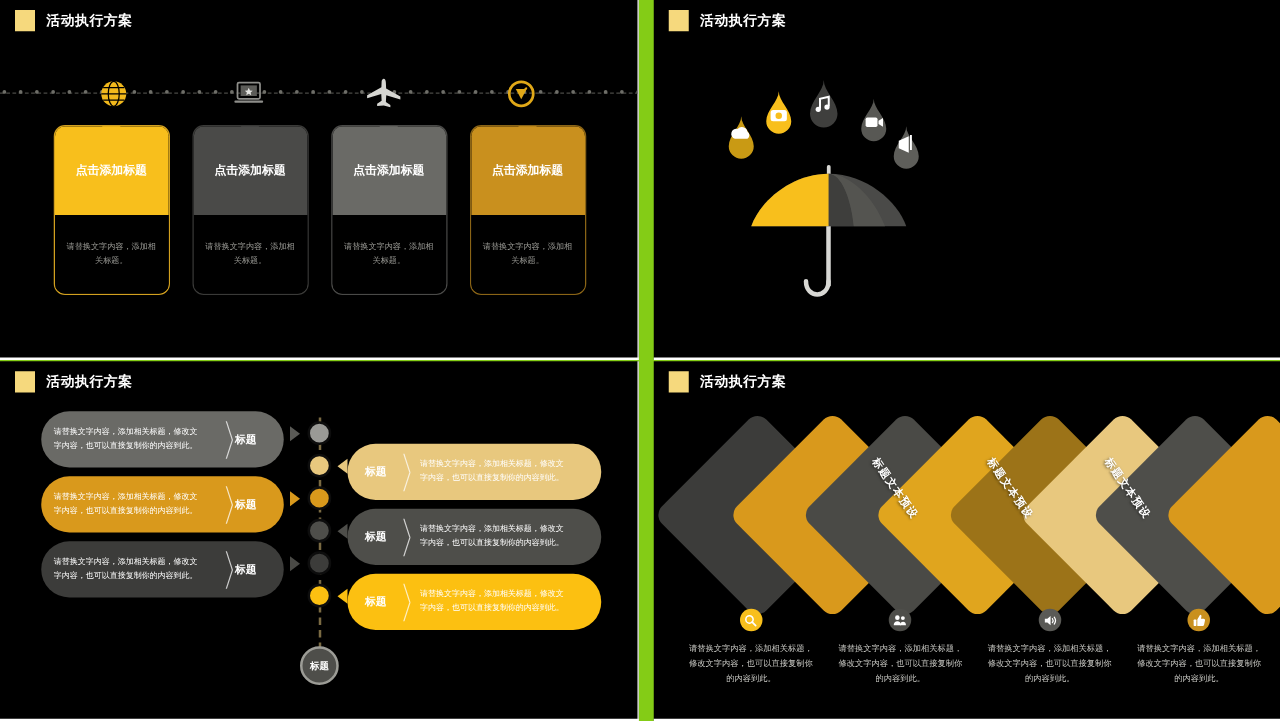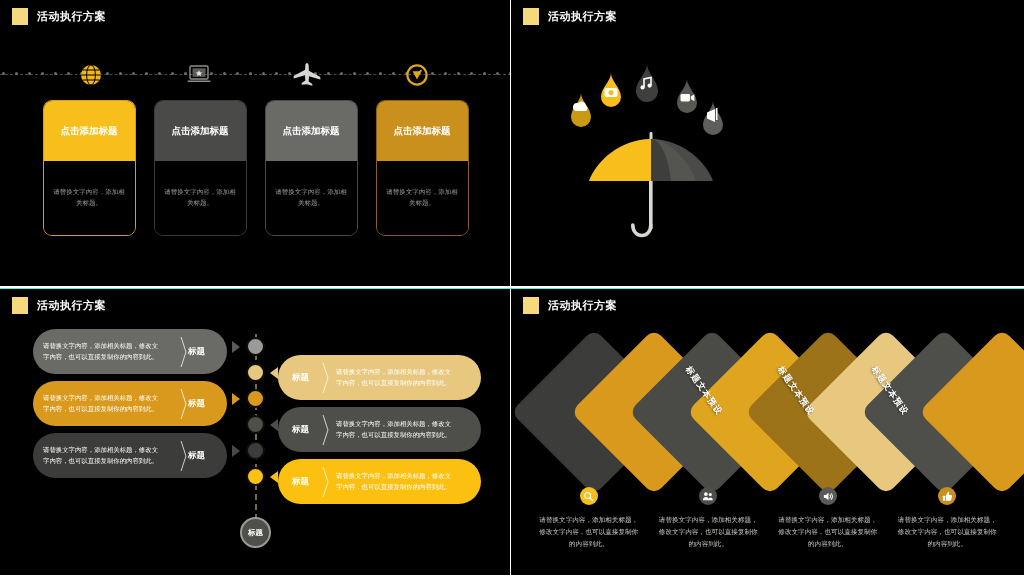--- a/index.html
+++ b/index.html
@@ -7,22 +7,22 @@
     width: 1024px; height: 577px;
     background: #ffffff;
     font-family: "Liberation Sans", "DejaVu Sans", sans-serif;
     overflow: hidden;
   }
   .grid {
     width: 1024px; height: 577px;
     display: grid;
     grid-template-columns: 511px 513px;
     grid-template-rows: 288px 289px;
-    background: #5eead4;
-    gap: 1px 0;
+    background: #84cc16;
+    gap: 1px 12px;
   }
   .panel {
     position: relative;
     background: #000000;
     overflow: hidden;
     border-bottom: 3px solid #ffffff;
   }
   .panel.tl { border-right: 1px solid #ffffff; }
   .panel.bl { border-right: 1px solid #ffffff; }
   .panel.tl, .panel.tr { border-bottom: 2px solid #ffffff; }
@@ -65,21 +65,21 @@
     display: flex; flex-direction: column;
     background: #000000;
   }
   .card-notch {
     position: absolute; top: -7px; left: 50%; transform: translateX(-50%);
     width: 0; height: 0;
     border-left: 8px solid transparent; border-right: 8px solid transparent;
     border-bottom: 8px solid currentColor;
   }
   .card-head {
-    height: 60px; display: flex; align-items: center; justify-content: center;
+    height: 71px; display: flex; align-items: center; justify-content: center;
     font-size: 9.5px; font-weight: bold; color: #ffffff; text-align: center;
   }
   .card-body {
     flex: 1; background: #000000;
     display: flex; align-items: center; justify-content: center;
     padding: 0 8px;
   }
   .card-body span {
     font-size: 6.5px; line-height: 1.65; color: #9a9a95; text-align: center;
   }

